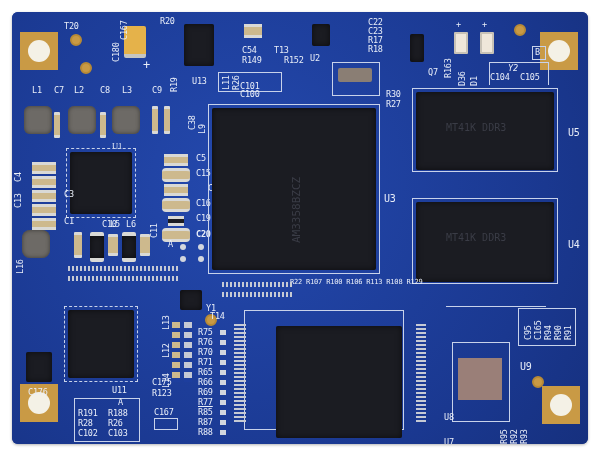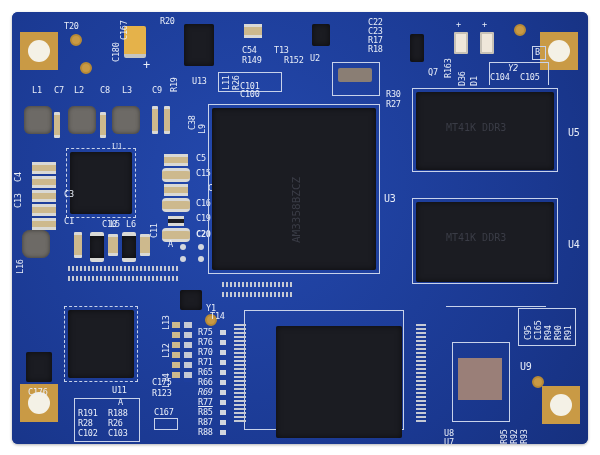--- a/index.html
+++ b/index.html
@@ -164,20 +164,21 @@
     <span class="chipmark" style="left:30px;top:30px;">MT41K DDR3</span>
   </div>
   <span class="lbl" style="left:556px;top:116px;font-size:10px;">U5</span>
 
   <div class="outline" style="left:400px;top:186px;width:144px;height:84px;"></div>
   <div class="chip" style="left:404px;top:190px;width:138px;height:80px;">
     <span class="chipmark" style="left:30px;top:30px;">MT41K DDR3</span>
   </div>
   <span class="lbl" style="left:556px;top:228px;font-size:10px;">U4</span>
 
+  <span class="lbl" style="left:278px;top:266px;font-size:7px;">R22 R107 R100 R106 R113 R108 R129</span>
   <div class="pinsh" style="left:210px;top:270px;width:70px;height:5px;"></div>
   <div class="pinsh" style="left:210px;top:280px;width:70px;height:5px;"></div>
 
   <div class="outline" style="left:232px;top:298px;width:158px;height:118px;"></div>
   <div class="chip" style="left:264px;top:314px;width:126px;height:112px;"></div>
   <div class="pins" style="left:222px;top:312px;width:12px;height:100px;"></div>
   <div class="pins" style="left:404px;top:312px;width:10px;height:100px;"></div>
 
   <div class="chip" style="left:168px;top:278px;width:22px;height:20px;"></div>
   <span class="lbl" style="left:194px;top:292px;">Y1</span>
@@ -188,21 +189,21 @@
   <span class="lbl vert" style="left:150px;top:376px;">L14</span>
   <div class="pins" style="left:160px;top:310px;width:8px;height:60px;background:repeating-linear-gradient(to bottom,#cdb98d 0 6px,#1d3e9e 6px 10px);"></div>
   <div class="pins" style="left:172px;top:310px;width:8px;height:60px;background:repeating-linear-gradient(to bottom,#c6cad4 0 6px,#1d3e9e 6px 10px);"></div>
 
   <span class="lbl" style="left:186px;top:316px;">R75</span>
   <span class="lbl" style="left:186px;top:326px;">R76</span>
   <span class="lbl" style="left:186px;top:336px;">R70</span>
   <span class="lbl" style="left:186px;top:346px;">R71</span>
   <span class="lbl" style="left:186px;top:356px;">R65</span>
   <span class="lbl" style="left:186px;top:366px;">R66</span>
-  <span class="lbl" style="left:186px;top:376px;font-style:italic;">R69</span>
+  <span class="lbl" style="left:186px;top:376px;">R69</span>
   <span class="lbl" style="left:186px;top:386px;text-decoration:underline;">R77</span>
   <span class="lbl" style="left:186px;top:396px;">R85</span>
   <span class="lbl" style="left:186px;top:406px;">R87</span>
   <span class="lbl" style="left:186px;top:416px;">R88</span>
   <div class="pins" style="left:208px;top:318px;width:6px;height:106px;background:repeating-linear-gradient(to bottom,#d2d6de 0 5px,transparent 5px 10px);"></div>
   <span class="lbl" style="left:140px;top:366px;">C175</span>
   <span class="lbl" style="left:140px;top:377px;">R123</span>
   <span class="lbl" style="left:142px;top:396px;">C167</span>
   <div class="outline" style="left:142px;top:406px;width:22px;height:10px;"></div>
 
@@ -224,18 +225,18 @@
   <div class="outline" style="left:506px;top:296px;width:56px;height:36px;"></div>
   <span class="lbl vert" style="left:512px;top:328px;">C95</span>
   <span class="lbl vert" style="left:522px;top:328px;">C165</span>
   <span class="lbl vert" style="left:532px;top:328px;">R94</span>
   <span class="lbl vert" style="left:542px;top:328px;">R90</span>
   <span class="lbl vert" style="left:552px;top:328px;">R91</span>
   <div class="outline" style="left:440px;top:330px;width:56px;height:78px;"></div>
   <div style="position:absolute;left:446px;top:346px;width:44px;height:42px;background:#9a7f78;"></div>
   <span class="lbl" style="left:508px;top:350px;font-size:10px;">U9</span>
   <div class="ring" style="left:520px;top:364px;"></div>
-  <span class="lbl" style="left:432px;top:417px;">U8</span>
+  <span class="lbl" style="left:432px;top:401px;">U8</span>
   <span class="lbl" style="left:432px;top:426px;">U7</span>
   <span class="lbl vert" style="left:488px;top:432px;">R95</span>
   <span class="lbl vert" style="left:498px;top:432px;">R92</span>
   <span class="lbl vert" style="left:508px;top:432px;">R93</span>
 </div>
 
 </body></html>

